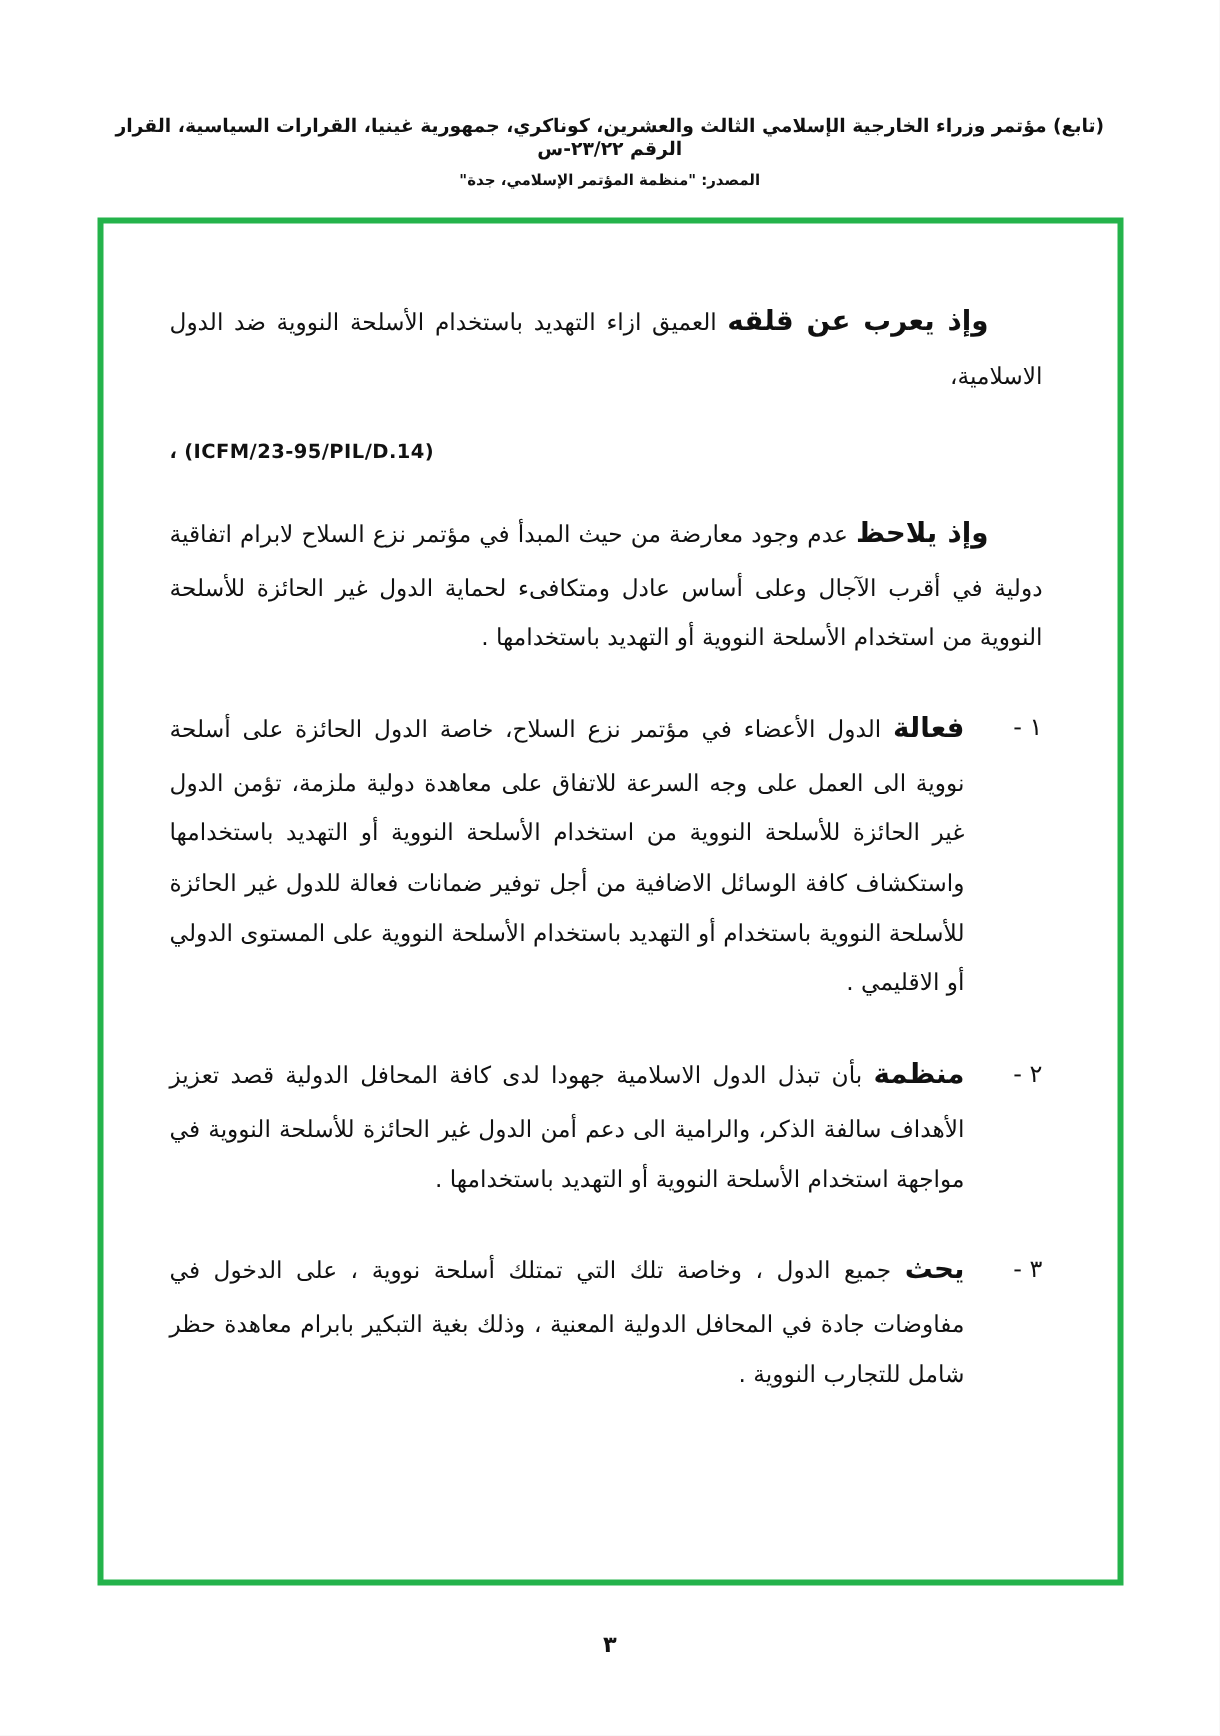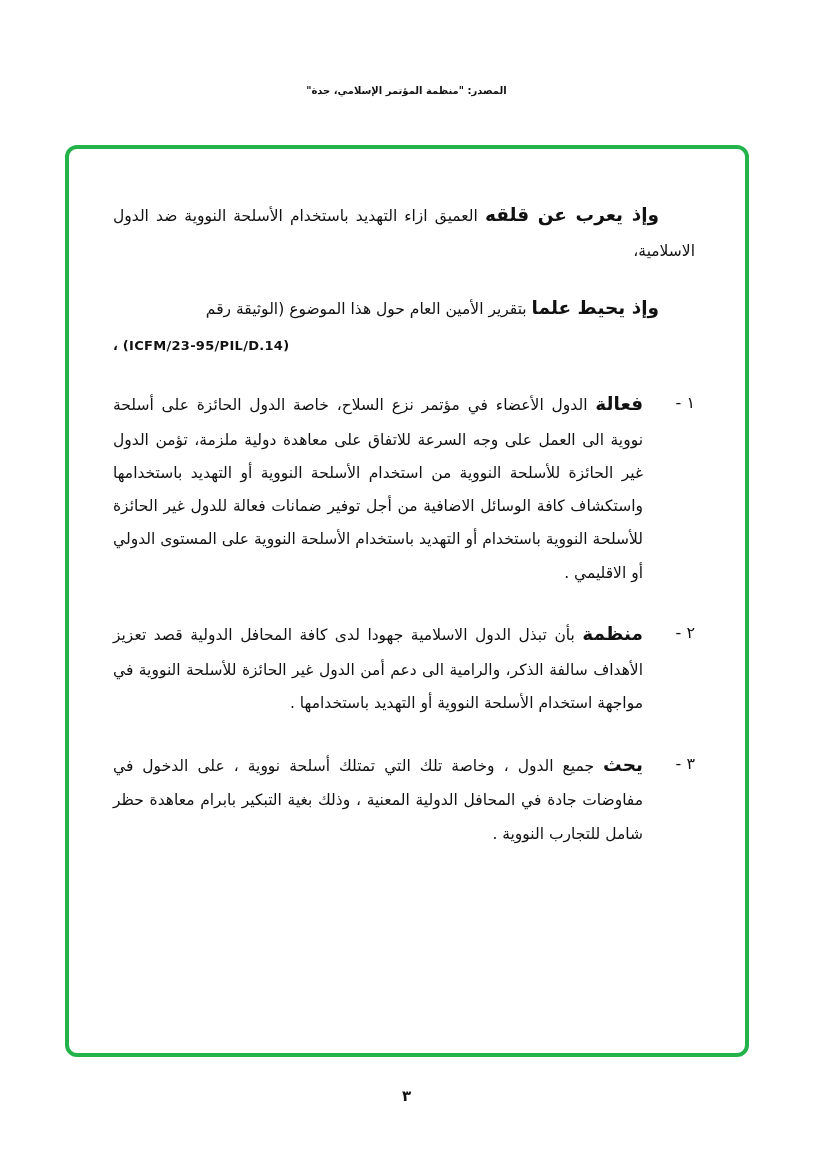--- a/index.html
+++ b/index.html
@@ -32,21 +32,21 @@
     font-size: 10px;
     font-weight: bold;
   }
   .green-frame {
     position: absolute;
     top: 145px;
     left: 65px;
     width: 684px;
     height: 912px;
     border: 4px solid #24b34b;
-    border-radius: 12px;
+    border-radius: 0;
     background: #ffffff;
   }
   .frame-content {
     position: absolute;
     inset: 0;
     padding: 46px 50px 10px 44px;
     direction: rtl;
     text-align: justify;
     font-size: 15.5px;
     line-height: 2.15;
@@ -91,37 +91,38 @@
     font-weight: bold;
     font-size: 15px;
   }
 </style>
 </head>
 <body>
 
 <div class="page">
 
   <div class="doc-header">
+    <div class="line1">(تابع) مؤتمر وزراء الخارجية الإسلامي الثالث والعشرين، كوناكري، جمهورية غينيا، القرارات السياسية، القرار الرقم ٢٣/٢٢-س</div>
     <div class="line2">المصدر:  "منظمة المؤتمر الإسلامي، جدة"</div>
   </div>
 
   <div class="green-frame">
     <div class="frame-content">
 
       <p class="preamble">
         <span class="lead">وإذ يعرب عن قلقه</span>
         <span>العميق ازاء التهديد باستخدام الأسلحة النووية ضد الدول الاسلامية،</span>
       </p>
 
-      <p class="preamble tight">
-        <span class="lead">وإذ يحيط علما</span>
-        <span>بتقرير الأمين العام حول هذا الموضوع (الوثيقة رقم</span>
-      </p>
       <div class="code-line">(ICFM/23-95/PIL/D.14) ،</div>
 
+      <p class="preamble">
+        <span class="lead">وإذ يلاحظ</span>
+        <span>عدم وجود معارضة من حيث المبدأ في مؤتمر نزع السلاح لابرام اتفاقية دولية في أقرب الآجال وعلى أساس عادل ومتكافىء لحماية الدول غير الحائزة للأسلحة النووية من استخدام الأسلحة النووية أو التهديد باستخدامها .</span>
+      </p>
 
       <div class="items">
 
         <div class="res-item">
           <div class="item-num">١ -</div>
           <div class="item-text">
             <span class="lead">فعالة</span>
             <span>الدول الأعضاء في مؤتمر نزع السلاح، خاصة الدول الحائزة على أسلحة نووية الى العمل على وجه السرعة للاتفاق على معاهدة دولية ملزمة، تؤمن الدول غير الحائزة للأسلحة النووية من استخدام الأسلحة النووية أو التهديد باستخدامها واستكشاف كافة الوسائل الاضافية من أجل توفير ضمانات فعالة للدول غير الحائزة للأسلحة النووية باستخدام أو التهديد باستخدام الأسلحة النووية على المستوى الدولي أو الاقليمي .</span>
           </div>
         </div>

